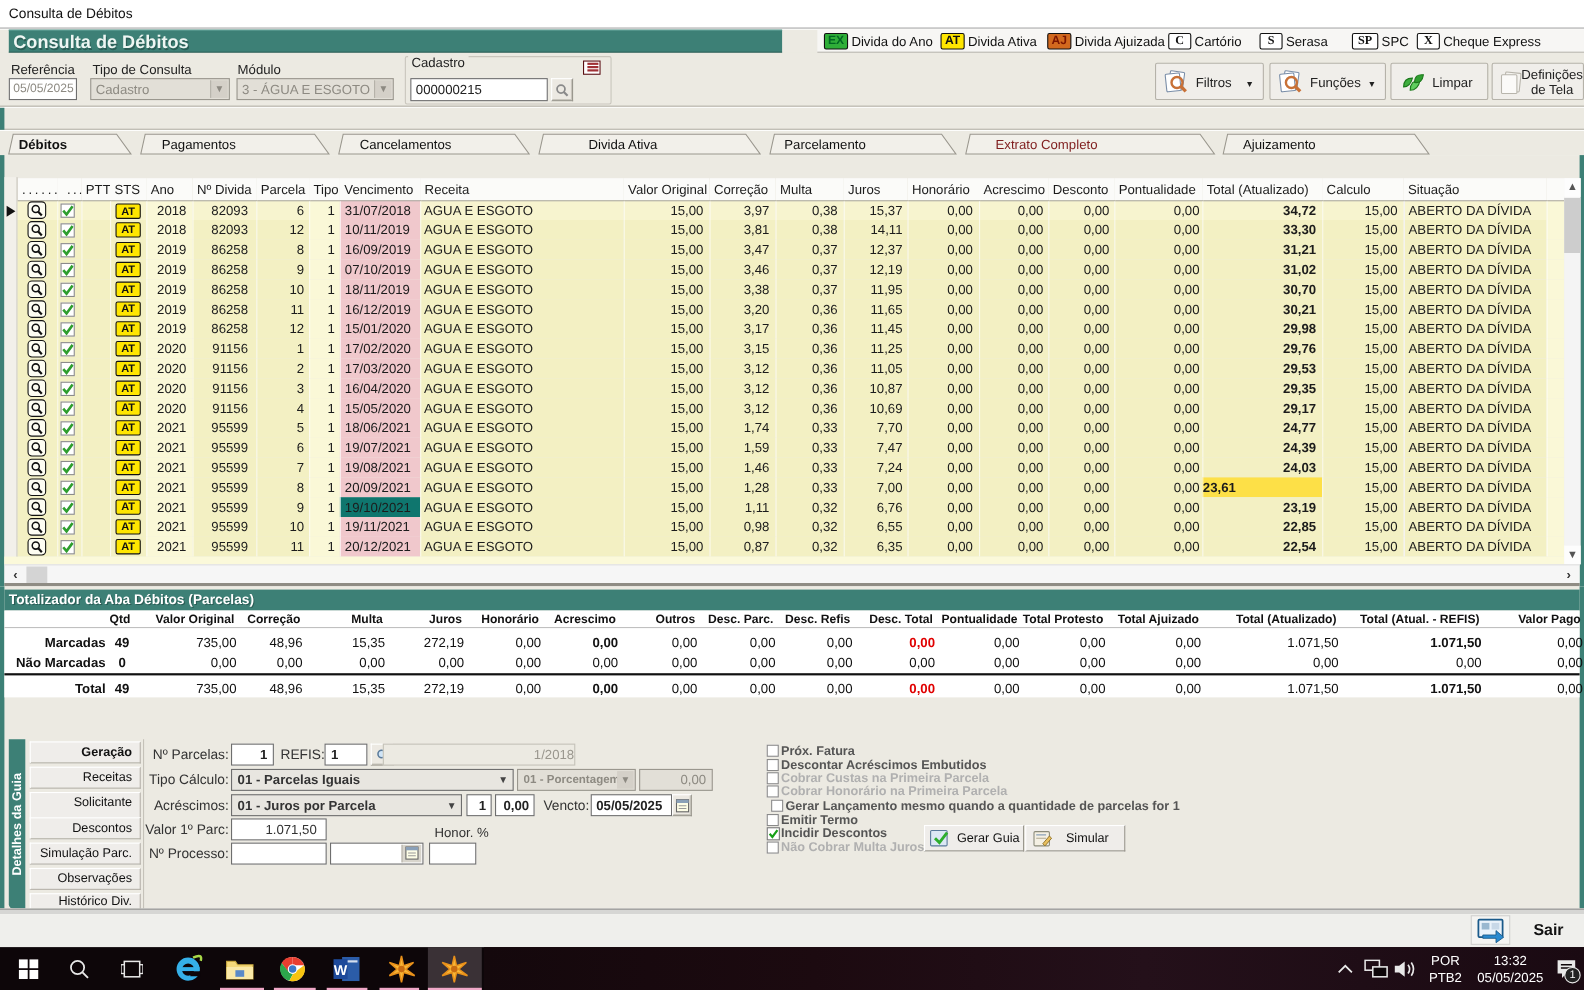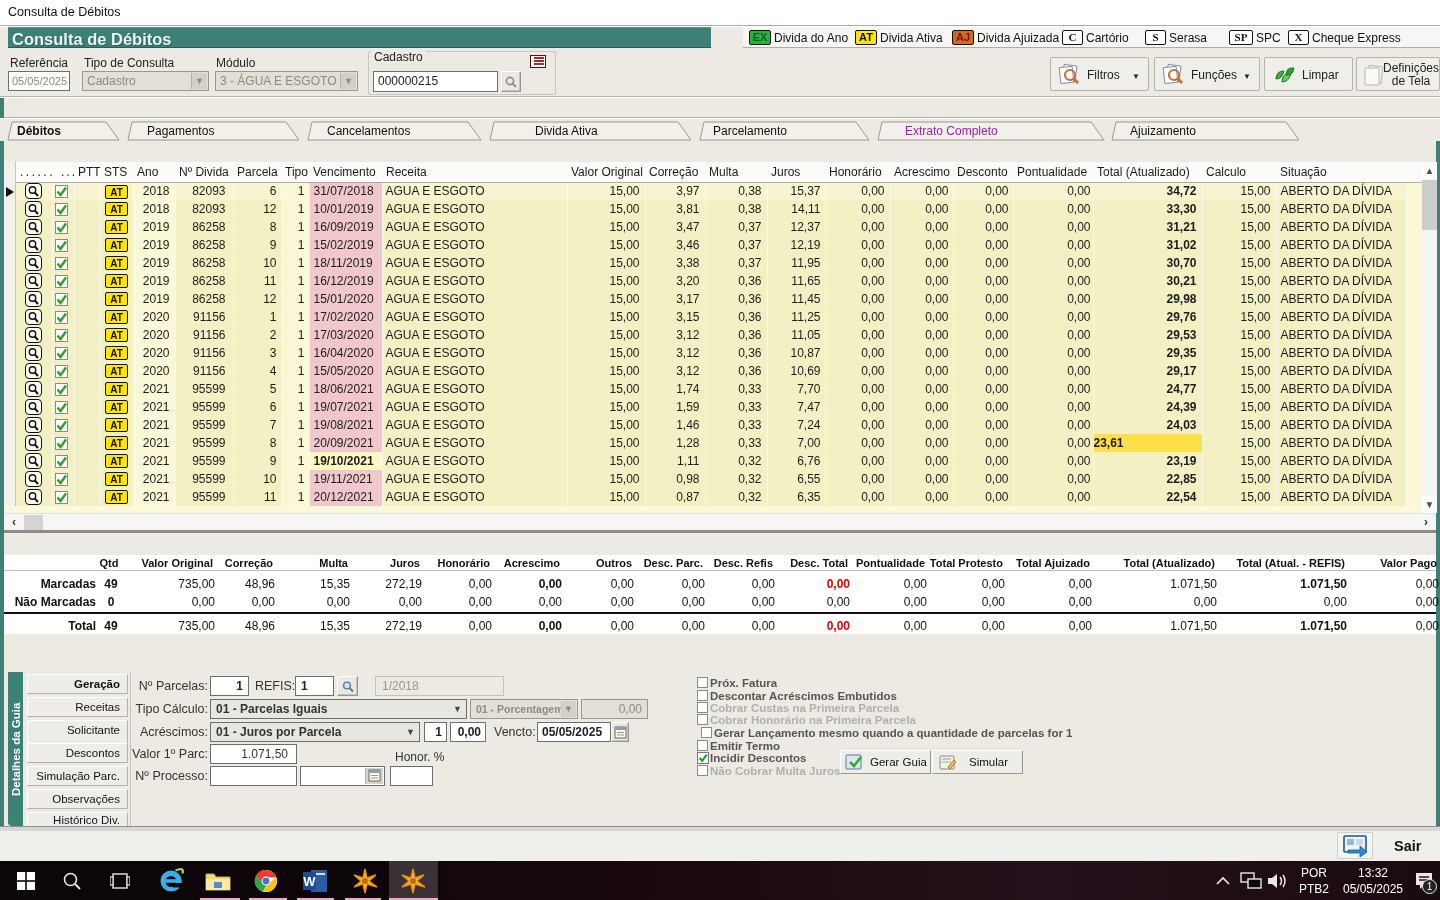--- a/index.html
+++ b/index.html
@@ -105,21 +105,21 @@
 <path d="M490 21 L494 3 L678 3 L691 21 Z" fill="#f2f0ea" stroke="#9a978e" stroke-width="1"></path>
 <path d="M700 21 L704 3 L856 3 L869 21 Z" fill="#f2f0ea" stroke="#9a978e" stroke-width="1"></path>
 <path d="M878 21 L882 3 L1091 3 L1104 21 Z" fill="#f2f0ea" stroke="#9a978e" stroke-width="1"></path>
 <path d="M1112 21 L1116 3 L1286 3 L1299 21 Z" fill="#f2f0ea" stroke="#9a978e" stroke-width="1"></path>
 </svg>
 <div class="abs" style="left:17px;top:5px;font-size:12px;font-weight:bold;color:#111;">Débitos</div>
 <div class="abs" style="left:147px;top:5px;font-size:12px;font-weight:normal;color:#111;">Pagamentos</div>
 <div class="abs" style="left:327px;top:5px;font-size:12px;font-weight:normal;color:#111;">Cancelamentos</div>
 <div class="abs" style="left:535px;top:5px;font-size:12px;font-weight:normal;color:#111;">Divida Ativa</div>
 <div class="abs" style="left:713px;top:5px;font-size:12px;font-weight:normal;color:#111;">Parcelamento</div>
-<div class="abs" style="left:905px;top:5px;font-size:12px;font-weight:normal;color:#a21caf;">Extrato Completo</div>
+<div class="abs" style="left:905px;top:5px;font-size:12px;font-weight:normal;color:#7f1d1d;">Extrato Completo</div>
 <div class="abs" style="left:1130px;top:5px;font-size:12px;font-weight:normal;color:#111;">Ajuizamento</div>
 </div>
 <div class="abs" style="left:0;top:141px;width:1440px;height:392px;background:#eceae2;">
 <div class="abs" style="left:0;top:0;width:4px;height:392px;background:#3d8076;"></div>
 <div class="abs" style="left:1436px;top:0;width:4px;height:392px;background:#3d8076;"></div>
 <div class="abs" style="left:4px;top:20px;width:12px;height:352px;background:#f2f0ea;border-right:1px solid #c8c5bc;"></div>
 <div class="abs" style="left:6px;top:46px;width:0;height:0;border-left:8px solid #111;border-top:5px solid transparent;border-bottom:5px solid transparent;"></div>
 <div class="abs" style="left:16px;top:21px;width:1406px;height:345px;">
 <table style="border-collapse:collapse;table-layout:fixed;width:1406px;font-size:12px;color:#1c1c1c;">
 <colgroup>
@@ -207,21 +207,21 @@
                 </svg></span></td>
 <td style="border-right:1px solid rgba(255,255,255,.65);background:#f3f0c3;padding-left:2px;"><span style="display:inline-block;width:13px;height:13px;background:#fff;border:1px solid #8a8a8a;vertical-align:middle;"><svg width="11" height="11" viewBox="0 0 11 11" style="display:block;">
                   <path d="M1.5 5.5 L4.5 9 L10 1.5" fill="none" stroke="#2e9e2e" stroke-width="2.4"></path>
                 </svg></span></td>
 <td style="border-right:1px solid rgba(255,255,255,.65);background:#f3f0c3;"></td>
 <td style="border-right:1px solid rgba(255,255,255,.65);background:#f3f0c3;text-align:center;"><span style="display:inline-block;width:23px;height:14px;background:#ffe600;border:1px solid #111;border-radius:2px;font-size:10px;font-weight:bold;color:#111;text-align:center;line-height:13px;vertical-align:middle;">AT</span></td>
 <td style="border-right:1px solid rgba(255,255,255,.65);background:#faf8d7;text-align:right;padding-right:5px;">2018</td>
 <td style="border-right:1px solid rgba(255,255,255,.65);background:#f3f0c3;text-align:right;padding-right:7px;">82093</td>
 <td style="border-right:1px solid rgba(255,255,255,.65);background:#f3f0c3;text-align:right;padding-right:4px;">12</td>
 <td style="border-right:1px solid rgba(255,255,255,.65);background:#faf8d7;text-align:right;padding-right:4px;">1</td>
-<td style="border-right:1px solid rgba(255,255,255,.65);background:#f0c8cc;padding-left:4px;">10/01/2019</td>
+<td style="border-right:1px solid rgba(255,255,255,.65);background:#f0c8cc;padding-left:4px;">10/11/2019</td>
 <td style="border-right:1px solid rgba(255,255,255,.65);background:#f3f0c3;padding-left:3px;">AGUA E ESGOTO</td>
 <td style="border-right:1px solid rgba(255,255,255,.65);background:#f3f0c3;text-align:right;padding-right:5px;">15,00</td>
 <td style="border-right:1px solid rgba(255,255,255,.65);background:#f3f0c3;text-align:right;padding-right:5px;">3,81</td>
 <td style="border-right:1px solid rgba(255,255,255,.65);background:#f3f0c3;text-align:right;padding-right:5px;">0,38</td>
 <td style="border-right:1px solid rgba(255,255,255,.65);background:#f3f0c3;text-align:right;padding-right:4px;">14,11</td>
 <td style="border-right:1px solid rgba(255,255,255,.65);background:#f3f0c3;text-align:right;padding-right:5px;">0,00</td>
 <td style="border-right:1px solid rgba(255,255,255,.65);background:#f3f0c3;text-align:right;padding-right:4px;">0,00</td>
 <td style="border-right:1px solid rgba(255,255,255,.65);background:#f3f0c3;text-align:right;padding-right:4px;">0,00</td>
 <td style="border-right:1px solid rgba(255,255,255,.65);background:#f3f0c3;text-align:right;padding-right:2px;">0,00</td>
 <td style="border-right:1px solid rgba(255,255,255,.65);background:#f3f0c3;text-align:right;padding-right:5px;font-weight:bold;">33,30</td>
@@ -265,21 +265,21 @@
                 </svg></span></td>
 <td style="border-right:1px solid rgba(255,255,255,.65);background:#f3f0c3;padding-left:2px;"><span style="display:inline-block;width:13px;height:13px;background:#fff;border:1px solid #8a8a8a;vertical-align:middle;"><svg width="11" height="11" viewBox="0 0 11 11" style="display:block;">
                   <path d="M1.5 5.5 L4.5 9 L10 1.5" fill="none" stroke="#2e9e2e" stroke-width="2.4"></path>
                 </svg></span></td>
 <td style="border-right:1px solid rgba(255,255,255,.65);background:#f3f0c3;"></td>
 <td style="border-right:1px solid rgba(255,255,255,.65);background:#f3f0c3;text-align:center;"><span style="display:inline-block;width:23px;height:14px;background:#ffe600;border:1px solid #111;border-radius:2px;font-size:10px;font-weight:bold;color:#111;text-align:center;line-height:13px;vertical-align:middle;">AT</span></td>
 <td style="border-right:1px solid rgba(255,255,255,.65);background:#faf8d7;text-align:right;padding-right:5px;">2019</td>
 <td style="border-right:1px solid rgba(255,255,255,.65);background:#f3f0c3;text-align:right;padding-right:7px;">86258</td>
 <td style="border-right:1px solid rgba(255,255,255,.65);background:#f3f0c3;text-align:right;padding-right:4px;">9</td>
 <td style="border-right:1px solid rgba(255,255,255,.65);background:#faf8d7;text-align:right;padding-right:4px;">1</td>
-<td style="border-right:1px solid rgba(255,255,255,.65);background:#f0c8cc;padding-left:4px;">15/02/2019</td>
+<td style="border-right:1px solid rgba(255,255,255,.65);background:#f0c8cc;padding-left:4px;">07/10/2019</td>
 <td style="border-right:1px solid rgba(255,255,255,.65);background:#f3f0c3;padding-left:3px;">AGUA E ESGOTO</td>
 <td style="border-right:1px solid rgba(255,255,255,.65);background:#f3f0c3;text-align:right;padding-right:5px;">15,00</td>
 <td style="border-right:1px solid rgba(255,255,255,.65);background:#f3f0c3;text-align:right;padding-right:5px;">3,46</td>
 <td style="border-right:1px solid rgba(255,255,255,.65);background:#f3f0c3;text-align:right;padding-right:5px;">0,37</td>
 <td style="border-right:1px solid rgba(255,255,255,.65);background:#f3f0c3;text-align:right;padding-right:4px;">12,19</td>
 <td style="border-right:1px solid rgba(255,255,255,.65);background:#f3f0c3;text-align:right;padding-right:5px;">0,00</td>
 <td style="border-right:1px solid rgba(255,255,255,.65);background:#f3f0c3;text-align:right;padding-right:4px;">0,00</td>
 <td style="border-right:1px solid rgba(255,255,255,.65);background:#f3f0c3;text-align:right;padding-right:4px;">0,00</td>
 <td style="border-right:1px solid rgba(255,255,255,.65);background:#f3f0c3;text-align:right;padding-right:2px;">0,00</td>
 <td style="border-right:1px solid rgba(255,255,255,.65);background:#f3f0c3;text-align:right;padding-right:5px;font-weight:bold;">31,02</td>
@@ -613,21 +613,21 @@
                 </svg></span></td>
 <td style="border-right:1px solid rgba(255,255,255,.65);background:#f3f0c3;padding-left:2px;"><span style="display:inline-block;width:13px;height:13px;background:#fff;border:1px solid #8a8a8a;vertical-align:middle;"><svg width="11" height="11" viewBox="0 0 11 11" style="display:block;">
                   <path d="M1.5 5.5 L4.5 9 L10 1.5" fill="none" stroke="#2e9e2e" stroke-width="2.4"></path>
                 </svg></span></td>
 <td style="border-right:1px solid rgba(255,255,255,.65);background:#f3f0c3;"></td>
 <td style="border-right:1px solid rgba(255,255,255,.65);background:#f3f0c3;text-align:center;"><span style="display:inline-block;width:23px;height:14px;background:#ffe600;border:1px solid #111;border-radius:2px;font-size:10px;font-weight:bold;color:#111;text-align:center;line-height:13px;vertical-align:middle;">AT</span></td>
 <td style="border-right:1px solid rgba(255,255,255,.65);background:#faf8d7;text-align:right;padding-right:5px;">2021</td>
 <td style="border-right:1px solid rgba(255,255,255,.65);background:#f3f0c3;text-align:right;padding-right:7px;">95599</td>
 <td style="border-right:1px solid rgba(255,255,255,.65);background:#f3f0c3;text-align:right;padding-right:4px;">9</td>
 <td style="border-right:1px solid rgba(255,255,255,.65);background:#faf8d7;text-align:right;padding-right:4px;">1</td>
-<td style="border-right:1px solid rgba(255,255,255,.65);background:#fef9c3;padding-left:4px;font-weight:bold;">19/10/2021</td>
+<td style="border-right:1px solid rgba(255,255,255,.65);background:#0f766e;padding-left:4px;">19/10/2021</td>
 <td style="border-right:1px solid rgba(255,255,255,.65);background:#f3f0c3;padding-left:3px;">AGUA E ESGOTO</td>
 <td style="border-right:1px solid rgba(255,255,255,.65);background:#f3f0c3;text-align:right;padding-right:5px;">15,00</td>
 <td style="border-right:1px solid rgba(255,255,255,.65);background:#f3f0c3;text-align:right;padding-right:5px;">1,11</td>
 <td style="border-right:1px solid rgba(255,255,255,.65);background:#f3f0c3;text-align:right;padding-right:5px;">0,32</td>
 <td style="border-right:1px solid rgba(255,255,255,.65);background:#f3f0c3;text-align:right;padding-right:4px;">6,76</td>
 <td style="border-right:1px solid rgba(255,255,255,.65);background:#f3f0c3;text-align:right;padding-right:5px;">0,00</td>
 <td style="border-right:1px solid rgba(255,255,255,.65);background:#f3f0c3;text-align:right;padding-right:4px;">0,00</td>
 <td style="border-right:1px solid rgba(255,255,255,.65);background:#f3f0c3;text-align:right;padding-right:4px;">0,00</td>
 <td style="border-right:1px solid rgba(255,255,255,.65);background:#f3f0c3;text-align:right;padding-right:2px;">0,00</td>
 <td style="border-right:1px solid rgba(255,255,255,.65);background:#f3f0c3;text-align:right;padding-right:5px;font-weight:bold;">23,19</td>
@@ -705,20 +705,23 @@
 <div class="abs" style="left:4px;top:372px;width:1432px;height:17px;background:#f6f6f6;border-top:1px solid #e0e0e0;">
       <div class="abs" style="left:2px;top:0;width:16px;height:16px;color:#333;font-size:12px;font-weight:bold;text-align:center;line-height:16px;">‹</div>
       <div class="abs" style="left:20px;top:1px;width:19px;height:15px;background:#d4d4d4;"></div>
       <div class="abs" style="right:2px;top:0;width:16px;height:16px;color:#333;font-size:12px;font-weight:bold;text-align:center;line-height:16px;">›</div>
     </div>
 <div class="abs" style="left:4px;top:389px;width:1432px;height:3px;background:#8f8c84;"></div>
 </div>
 <div class="abs" style="left:0;top:533px;width:1440px;height:117px;background:#eceae2;">
 <div class="abs" style="left:0;top:0;width:4px;height:117px;background:#3d8076;"></div>
 <div class="abs" style="left:1436px;top:0;width:4px;height:117px;background:#3d8076;"></div>
+<div class="abs" style="left:4px;top:3px;width:1432px;height:19px;background:#3d8076;">
+      <div class="abs" style="left:4px;top:2px;font-size:12.5px;font-weight:bold;color:#fff;text-shadow:1px 1px 0 #2b5d56;">Totalizador da Aba Débitos (Parcelas)</div>
+    </div>
 <div class="abs" style="left:4px;top:22px;width:1432px;height:79px;background:#fff;">
 <div class="abs" style="left:0;top:0;width:1432px;height:16px;border-bottom:1px solid #c0c0c0;">
 <div class="abs b" style="left:92px;top:2px;width:30px;font-size:11px;color:#111;text-align:center;padding-right:4px;">Qtd</div>
 <div class="abs b" style="left:122px;top:2px;width:91px;font-size:11px;color:#111;text-align:right;padding-right:4px;">Valor Original</div>
 <div class="abs b" style="left:213px;top:2px;width:60px;font-size:11px;color:#111;text-align:right;padding-right:4px;">Correção</div>
 <div class="abs b" style="left:273px;top:2px;width:75px;font-size:11px;color:#111;text-align:right;padding-right:4px;">Multa</div>
 <div class="abs b" style="left:348px;top:2px;width:72px;font-size:11px;color:#111;text-align:right;padding-right:4px;">Juros</div>
 <div class="abs b" style="left:420px;top:2px;width:70px;font-size:11px;color:#111;text-align:right;padding-right:4px;">Honorário</div>
 <div class="abs b" style="left:490px;top:2px;width:70px;font-size:11px;color:#111;text-align:right;padding-right:4px;">Acrescimo</div>
 <div class="abs b" style="left:560px;top:2px;width:72px;font-size:11px;color:#111;text-align:right;padding-right:4px;">Outros</div>
@@ -830,21 +833,21 @@
 <div class="abs" style="left:60px;top:119px;width:148px;text-align:right;font-size:12.5px;color:#333;">Nº Processo:</div>
 <div class="field" style="left:210px;top:26px;width:39px;height:20px;line-height:18px;text-align:right;padding-right:5px;font-weight:bold;">1</div>
 <div class="abs" style="left:255px;top:29px;font-size:12.5px;color:#333;">REFIS:</div>
 <div class="field" style="left:295px;top:26px;width:39px;height:20px;line-height:18px;padding-left:5px;font-weight:bold;">1</div>
 <div class="btn3d" style="left:337px;top:26px;width:21px;height:20px;">
       <svg width="14" height="14" style="position:absolute;left:3px;top:3px;" viewBox="0 0 14 14">
         <circle cx="6" cy="5.5" r="3.4" fill="#cfe4f7" stroke="#5a7a9a" stroke-width="1.4"></circle>
         <line x1="8.4" y1="8" x2="12" y2="11.5" stroke="#5a7a9a" stroke-width="2"></line>
       </svg>
     </div>
-<div class="abs" style="left:375px;top:26px;width:129px;height:20px;background:#eceae2;border:1px solid #c5c2b9;font-size:12px;color:#9a978e;line-height:18px;padding-left:6px;">1/2018</div>
+<div class="abs" style="left:348px;top:26px;width:175px;height:20px;background:#eceae2;border:1px solid #c5c2b9;font-size:12px;color:#9a978e;line-height:18px;padding-left:6px;text-align:right;">1/2018</div>
 <div class="field" style="left:210px;top:49px;width:257px;height:20px;background:#e8e6e0;line-height:18px;padding-left:5px;font-weight:bold;color:#333;">01 - Parcelas Iguais<div class="abs" style="right:1px;top:1px;width:15px;height:16px;background:#e8e6e0;color:#444;font-size:9px;text-align:center;line-height:16px;">▼</div></div>
 <div class="dfield" style="left:470px;top:49px;width:108px;height:20px;line-height:18px;padding-left:5px;font-weight:bold;font-size:10.5px;">01 - Porcentagem<div class="abs" style="right:1px;top:1px;width:15px;height:16px;background:#d4d0c8;color:#8d8a82;font-size:9px;text-align:center;line-height:16px;">▼</div></div>
 <div class="dfield" style="left:581px;top:49px;width:67px;height:20px;line-height:18px;text-align:right;padding-right:5px;">0,00</div>
 <div class="field" style="left:210px;top:72px;width:210px;height:20px;background:#e8e6e0;line-height:18px;padding-left:5px;font-weight:bold;color:#333;">01 - Juros por Parcela<div class="abs" style="right:1px;top:1px;width:15px;height:16px;background:#e8e6e0;color:#444;font-size:9px;text-align:center;line-height:16px;">▼</div></div>
 <div class="field" style="left:424px;top:72px;width:23px;height:20px;line-height:18px;text-align:right;padding-right:4px;font-weight:bold;">1</div>
 <div class="field" style="left:450px;top:72px;width:36px;height:20px;line-height:18px;text-align:right;padding-right:4px;font-weight:bold;">0,00</div>
 <div class="abs" style="left:494px;top:75px;font-size:12.5px;color:#333;">Vencto:</div>
 <div class="field" style="left:537px;top:72px;width:74px;height:20px;line-height:18px;padding-left:4px;font-weight:bold;">05/05/2025</div>
 <div class="btn3d" style="left:611px;top:72px;width:18px;height:20px;">
       <svg width="13" height="13" style="position:absolute;left:2px;top:3px;" viewBox="0 0 13 13">

